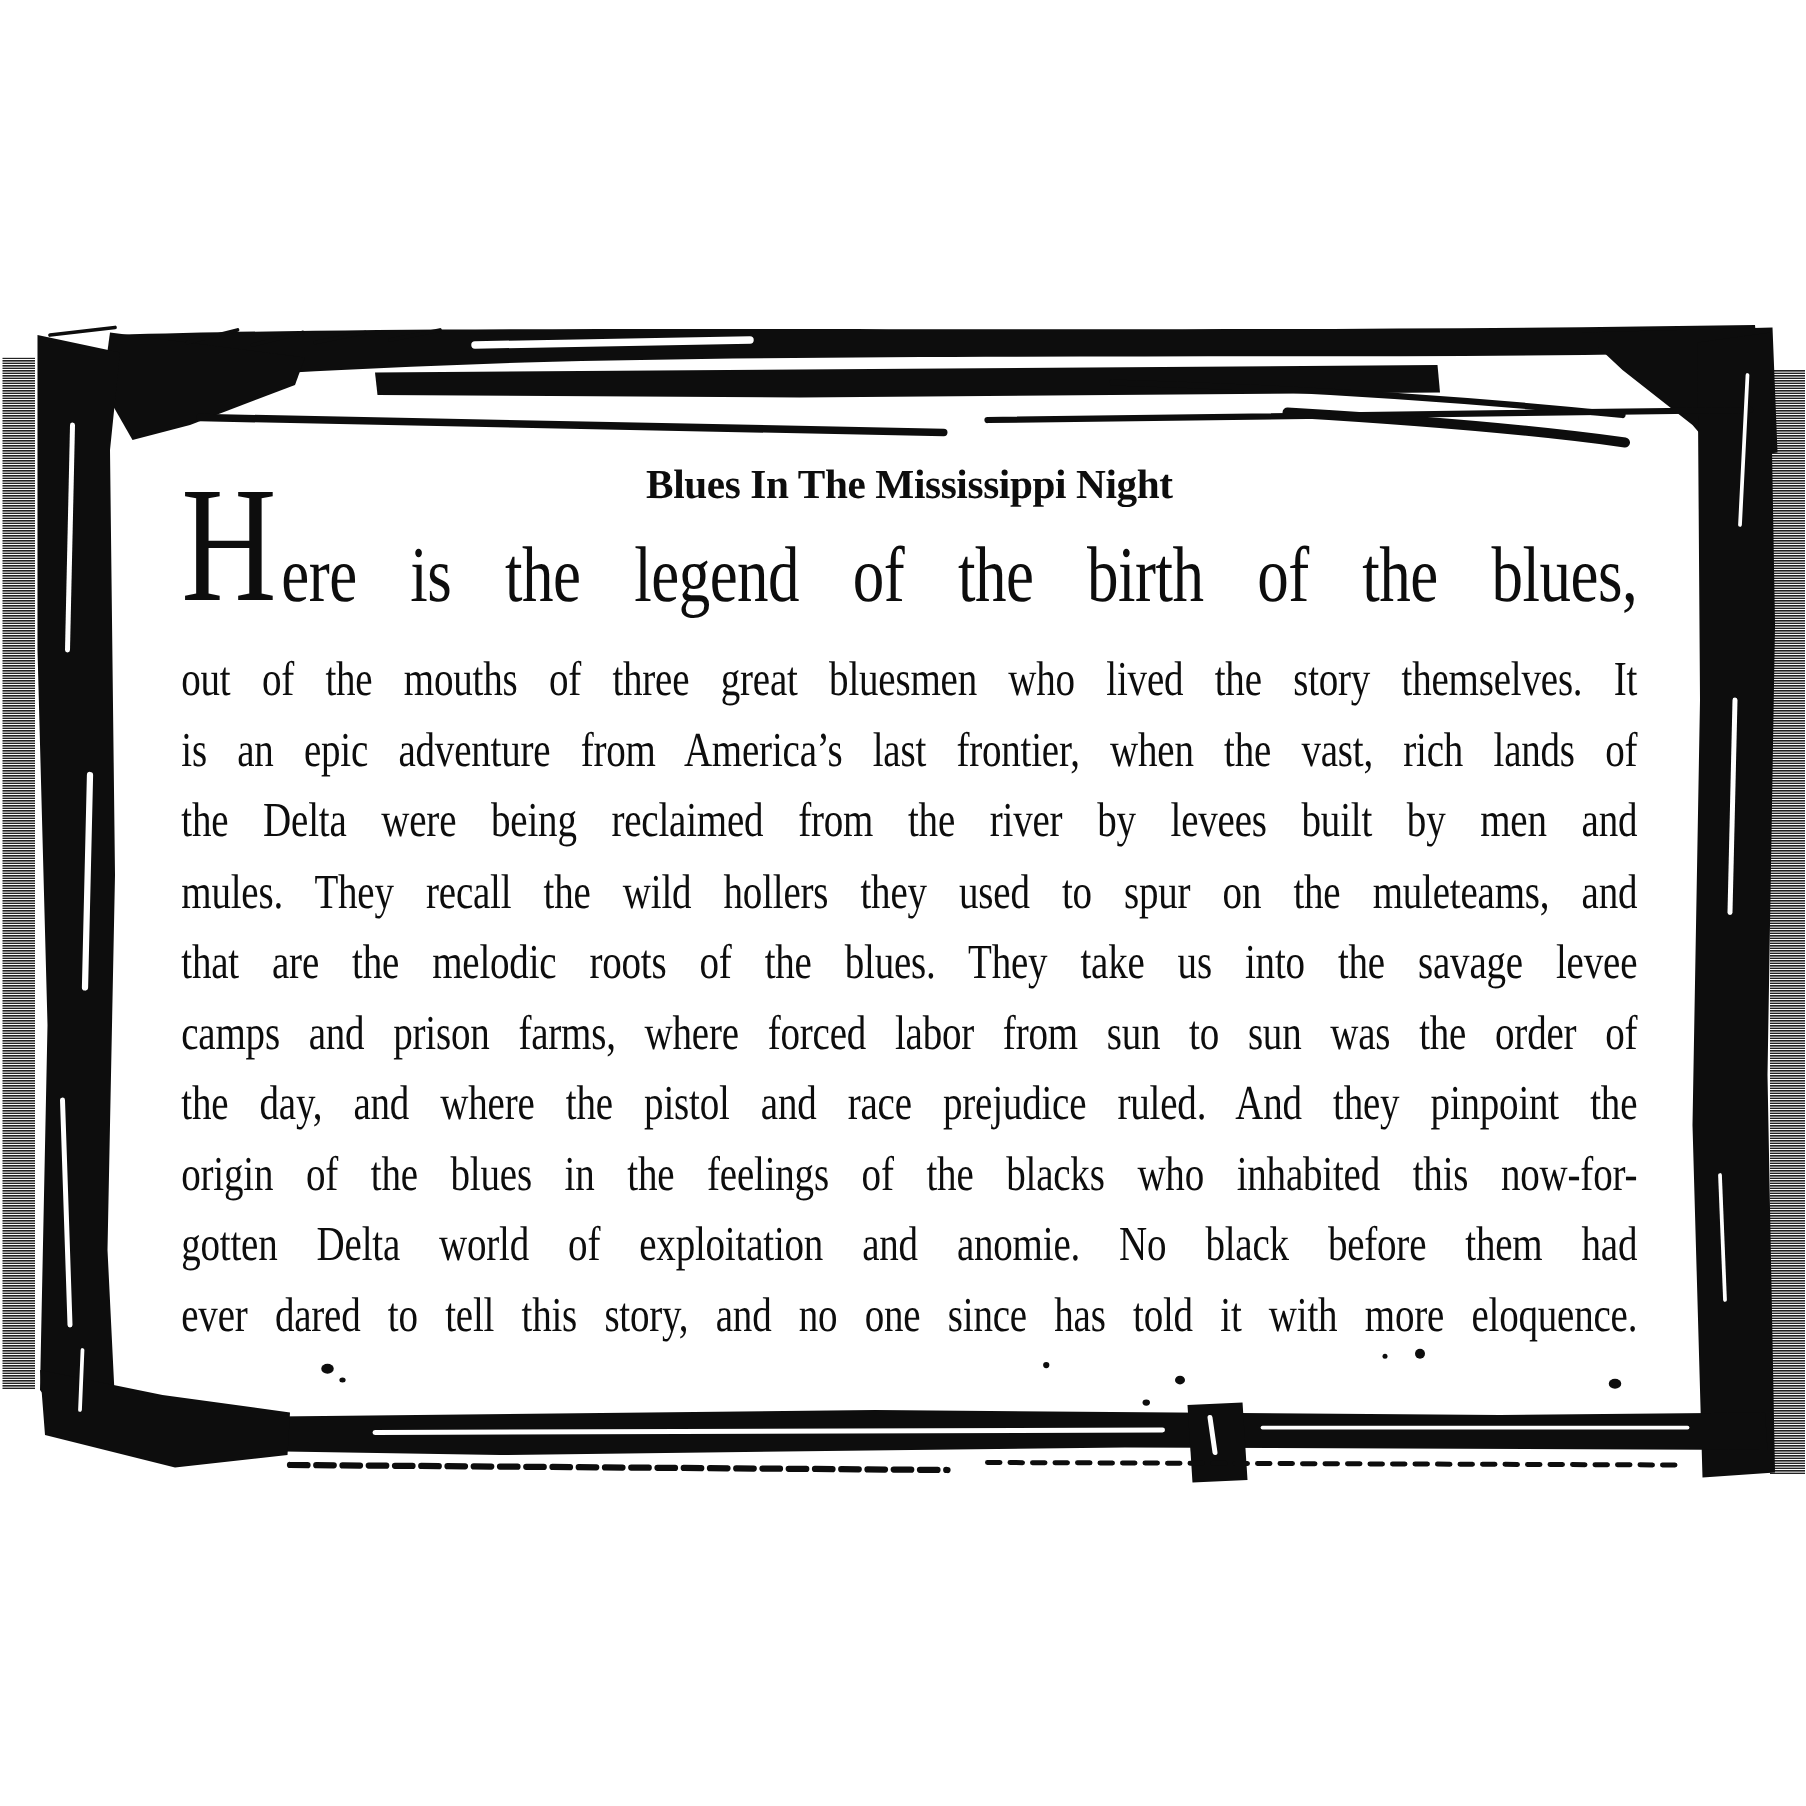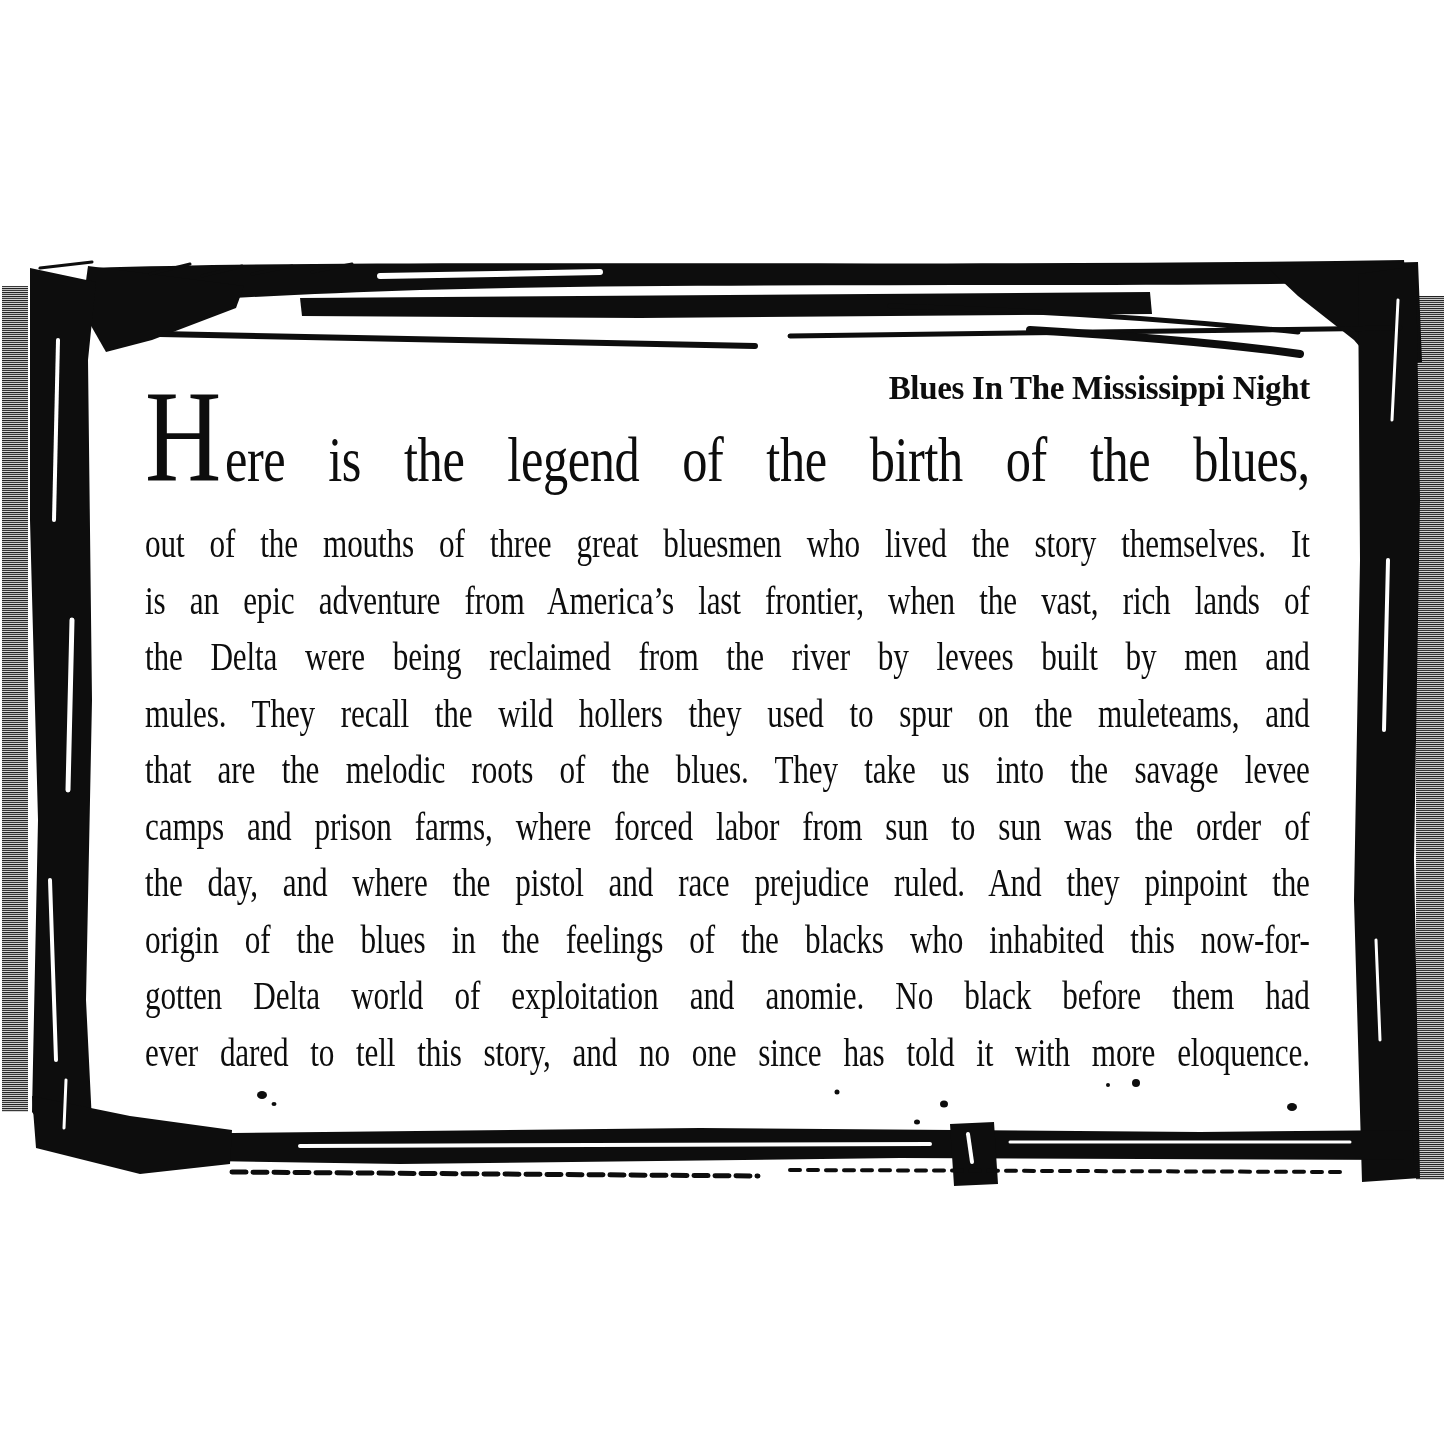--- a/index.html
+++ b/index.html
@@ -12,21 +12,21 @@
     color:var(--ink,#0d0d0d);
   }
   #frame-svg{position:absolute;left:0;top:0;}
   #text-block{
     position:absolute;
     left:145px;top:368px;
     width:1165px;
   }
   .title{
     width:1165px;
-    text-align:right;
+    text-align:center;
     font-weight:bold;
     font-size:33px;
     line-height:40px;
     letter-spacing:-0.3px;
   }
   .headline{
     position:relative;
     width:1456px;
     height:104px;
     transform:scaleX(0.8);

